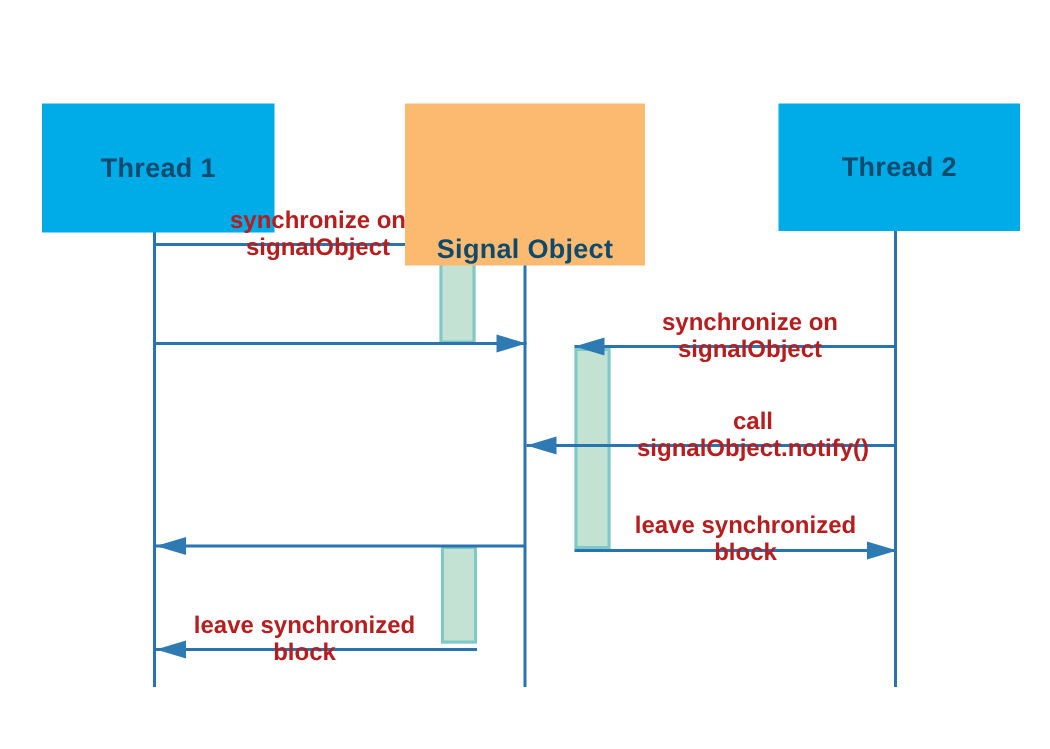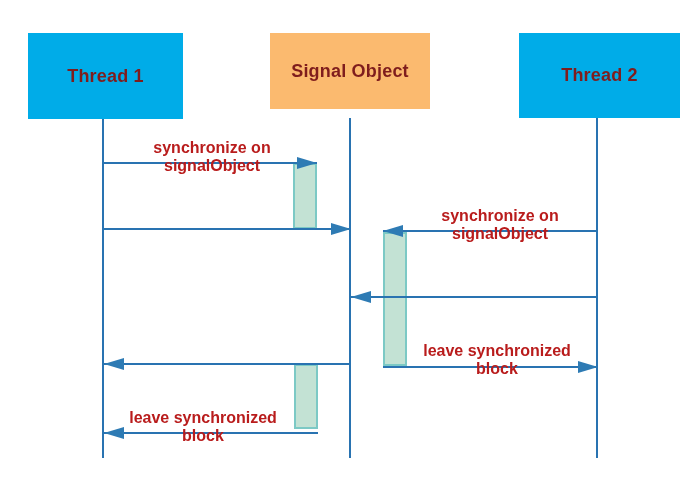--- a/index.html
+++ b/index.html
@@ -14,25 +14,26 @@
     height: 499px;
     background: #ffffff;
     overflow: hidden;
   }
   
   .actor {
     position: absolute;
     display: flex;
     align-items: center;
     justify-content: center;
-    color: #7f1d1d;
+    color: #0c4a6e;
     font-size: 18px;
     font-weight: bold;
     letter-spacing: 0.2px;
     z-index: 4;
+    margin-top: 36px;
   }
   .actor.blue   { background: #00ACE8; }
   .actor.orange { background: #FBBA6F; }
   
   .lifeline {
     position: absolute;
     top: 118px;
     width: 2px;
     height: 340px;
     background: #2973B1;
@@ -84,38 +85,39 @@
   <div class="lifeline" style="left:349px;"></div>
   <div class="lifeline" style="left:596px;"></div>
 
   <div class="activation" style="left:293px;top:163px;width:24px;height:66px;"></div>
   <div class="activation" style="left:383px;top:232px;width:24px;height:134px;"></div>
   <div class="activation" style="left:294px;top:364px;width:24px;height:65px;"></div>
 
   <div class="actor blue" style="left:28px;top:33px;width:155px;height:86px;">
     <span>Thread 1</span>
   </div>
-  <div class="actor orange" style="left:270px;top:33px;width:160px;height:76px;">
+  <div class="actor orange" style="left:270px;top:33px;width:160px;height:108px;align-items:flex-end;">
     <span>Signal Object</span>
   </div>
   <div class="actor blue" style="left:519px;top:33px;width:161px;height:85px;">
     <span>Thread 2</span>
   </div>
 
   <div class="msg-label" style="left:107px;top:139px;width:210px;">synchronize on signalObject</div>
   <div class="msg-line" style="left:104px;top:162px;width:213px;"></div>
   <div class="arrowhead right" style="left:297px;top:157px;"></div>
 
   <div class="msg-line" style="left:104px;top:228px;width:247px;"></div>
   <div class="arrowhead right" style="left:331px;top:223px;"></div>
 
   <div class="msg-label" style="left:394px;top:207px;width:212px;">synchronize on signalObject</div>
   <div class="msg-line" style="left:383px;top:230px;width:214px;"></div>
   <div class="arrowhead left" style="left:383px;top:225px;"></div>
 
+  <div class="msg-label" style="left:412px;top:273px;width:180px;">call signalObject.notify()</div>
   <div class="msg-line" style="left:351px;top:296px;width:246px;"></div>
   <div class="arrowhead left" style="left:351px;top:291px;"></div>
 
   <div class="msg-line" style="left:104px;top:363px;width:246px;"></div>
   <div class="arrowhead left" style="left:104px;top:358px;"></div>
 
   <div class="msg-label" style="left:407px;top:342px;width:180px;">leave synchronized block</div>
   <div class="msg-line" style="left:383px;top:366px;width:215px;"></div>
   <div class="arrowhead right" style="left:578px;top:361px;"></div>
 

